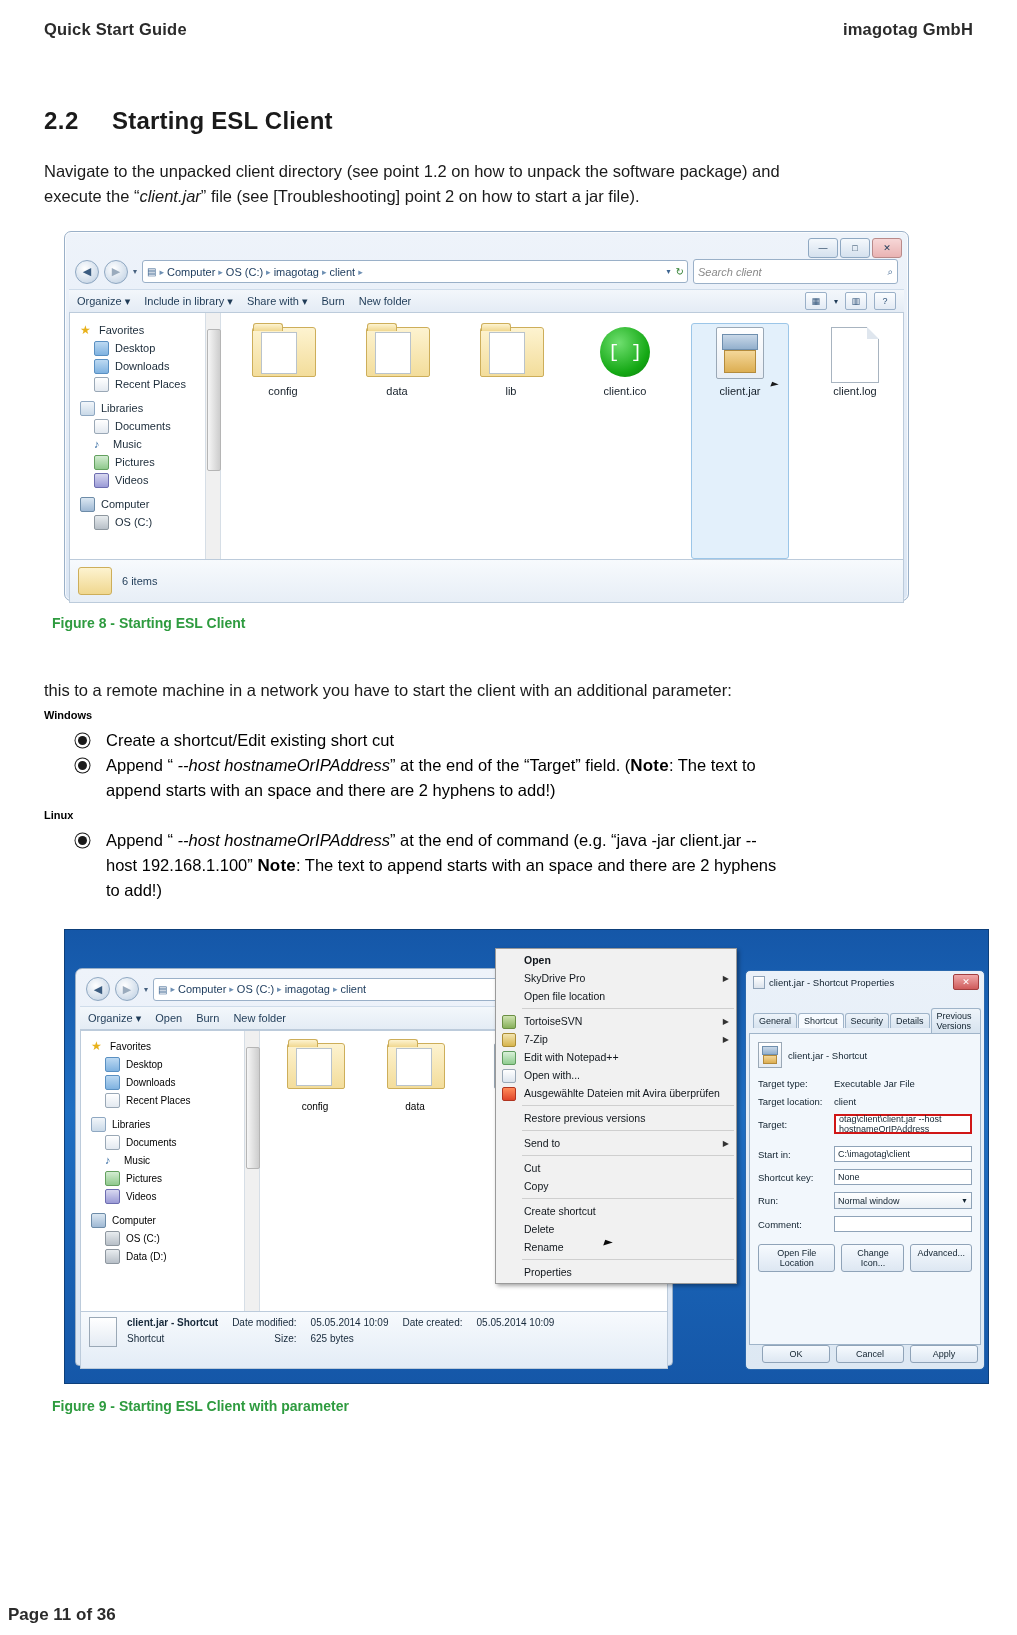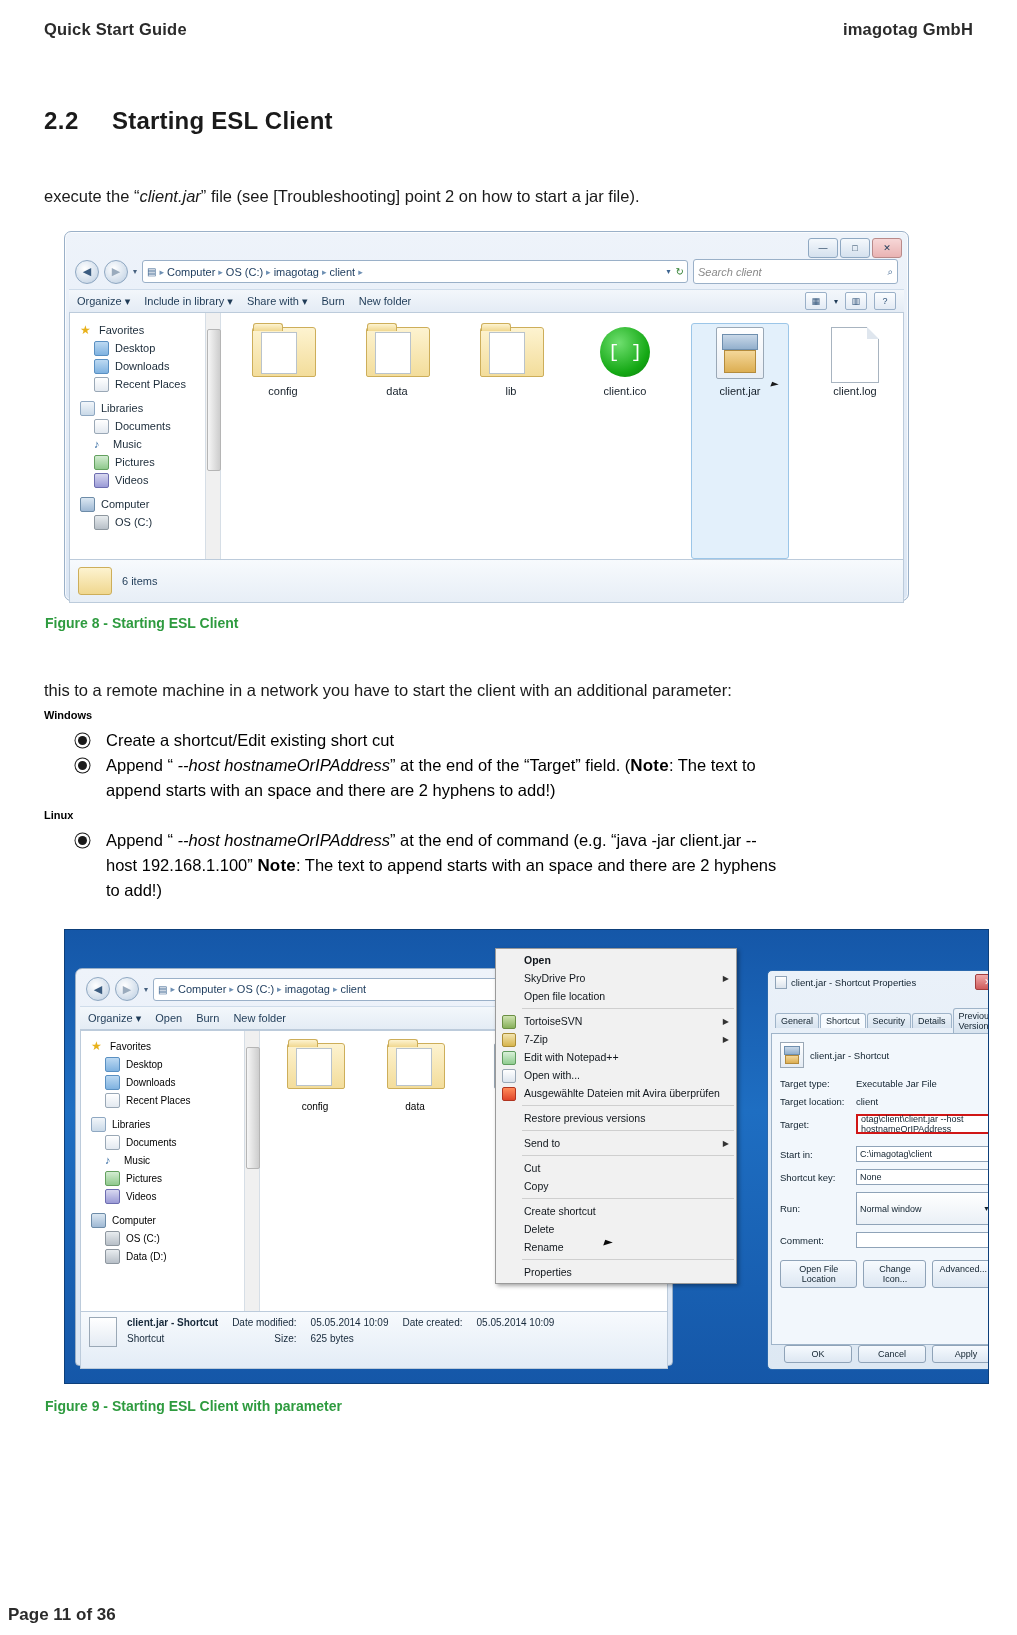--- a/index.html
+++ b/index.html
@@ -94,21 +94,21 @@
     height: 9px;
     border-radius: 50%;
     background: #1a1a1a;
     box-shadow: 0 0 0 2.5px #ffffff, 0 0 0 3.5px #1a1a1a;
   }
   .caption {
     font-size: 14px;
     font-weight: bold;
     color: #2e9b3f;
     margin-top: 14px;
-    margin-left: 1px;
+    margin-left: 8px;
   }
   .footer {
     position: absolute;
     left: 0;
     bottom: 10px;
     width: 100%;
     font-size: 17px;
     font-weight: bold;
     color: #2b2b2b;
     padding-left: 8px;
@@ -496,21 +496,21 @@
     position: absolute;
     left: 108px; top: 292px;
     width: 0; height: 0;
     border-left: 8px solid #0a0a0a;
     border-bottom: 6px solid transparent;
     transform: rotate(20deg);
   }
   
   .props {
     position: absolute;
-    left: 702px; top: 40px;
+    left: 680px; top: 40px;
     width: 240px; height: 400px;
     background: linear-gradient(to bottom,#eaf1f9,#dde8f3);
     border: 1px solid #2a68ad;
     border-radius: 5px;
     box-sizing: border-box;
     padding: 3px;
     font-size: 9.5px;
     color: #11222f;
   }
   .props-title {
@@ -578,21 +578,21 @@
   }
   .prop-input.redbox { border: 2px solid #d01616; height: 16px; }
   .prop-select {
     flex: 1;
     height: 15px;
     background: linear-gradient(to bottom,#ffffff,#eaf0f6);
     border: 1px solid #8fa3b8;
     display: flex;
     align-items: center;
     justify-content: space-between;
-    padding: 8px 3px;
+    padding: 0 3px;
     font-size: 9px;
   }
   .btn {
     background: linear-gradient(to bottom,#f6fafe,#dde7f2);
     border: 1px solid #8fa3b8;
     border-radius: 3px;
     font-size: 9px;
     padding: 3px 6px;
     text-align: center;
   }
@@ -641,21 +641,21 @@
     <div>Quick Start Guide</div>
     <div class="header-right">imagotag GmbH</div>
   </div>
 
   <div class="section-head">
     <div class="section-num">2.2</div>
     <div class="section-title">Starting ESL Client</div>
   </div>
 
   <div class="para">
-    <br>
+    <span>Navigate to the unpacked client directory (see point 1.2 on how to unpack the software package) and</span><br>
     <span>execute the “</span><span class="ital">client.jar</span><span>” file (see [Troubleshooting] point 2 on how to start a jar file).</span>
   </div>
 
   <div class="fig8">
     <div class="win-titlebar">
       <div class="win-btns">
         <div class="win-btn">—</div>
         <div class="win-btn">□</div>
         <div class="win-btn close">✕</div>
       </div>

